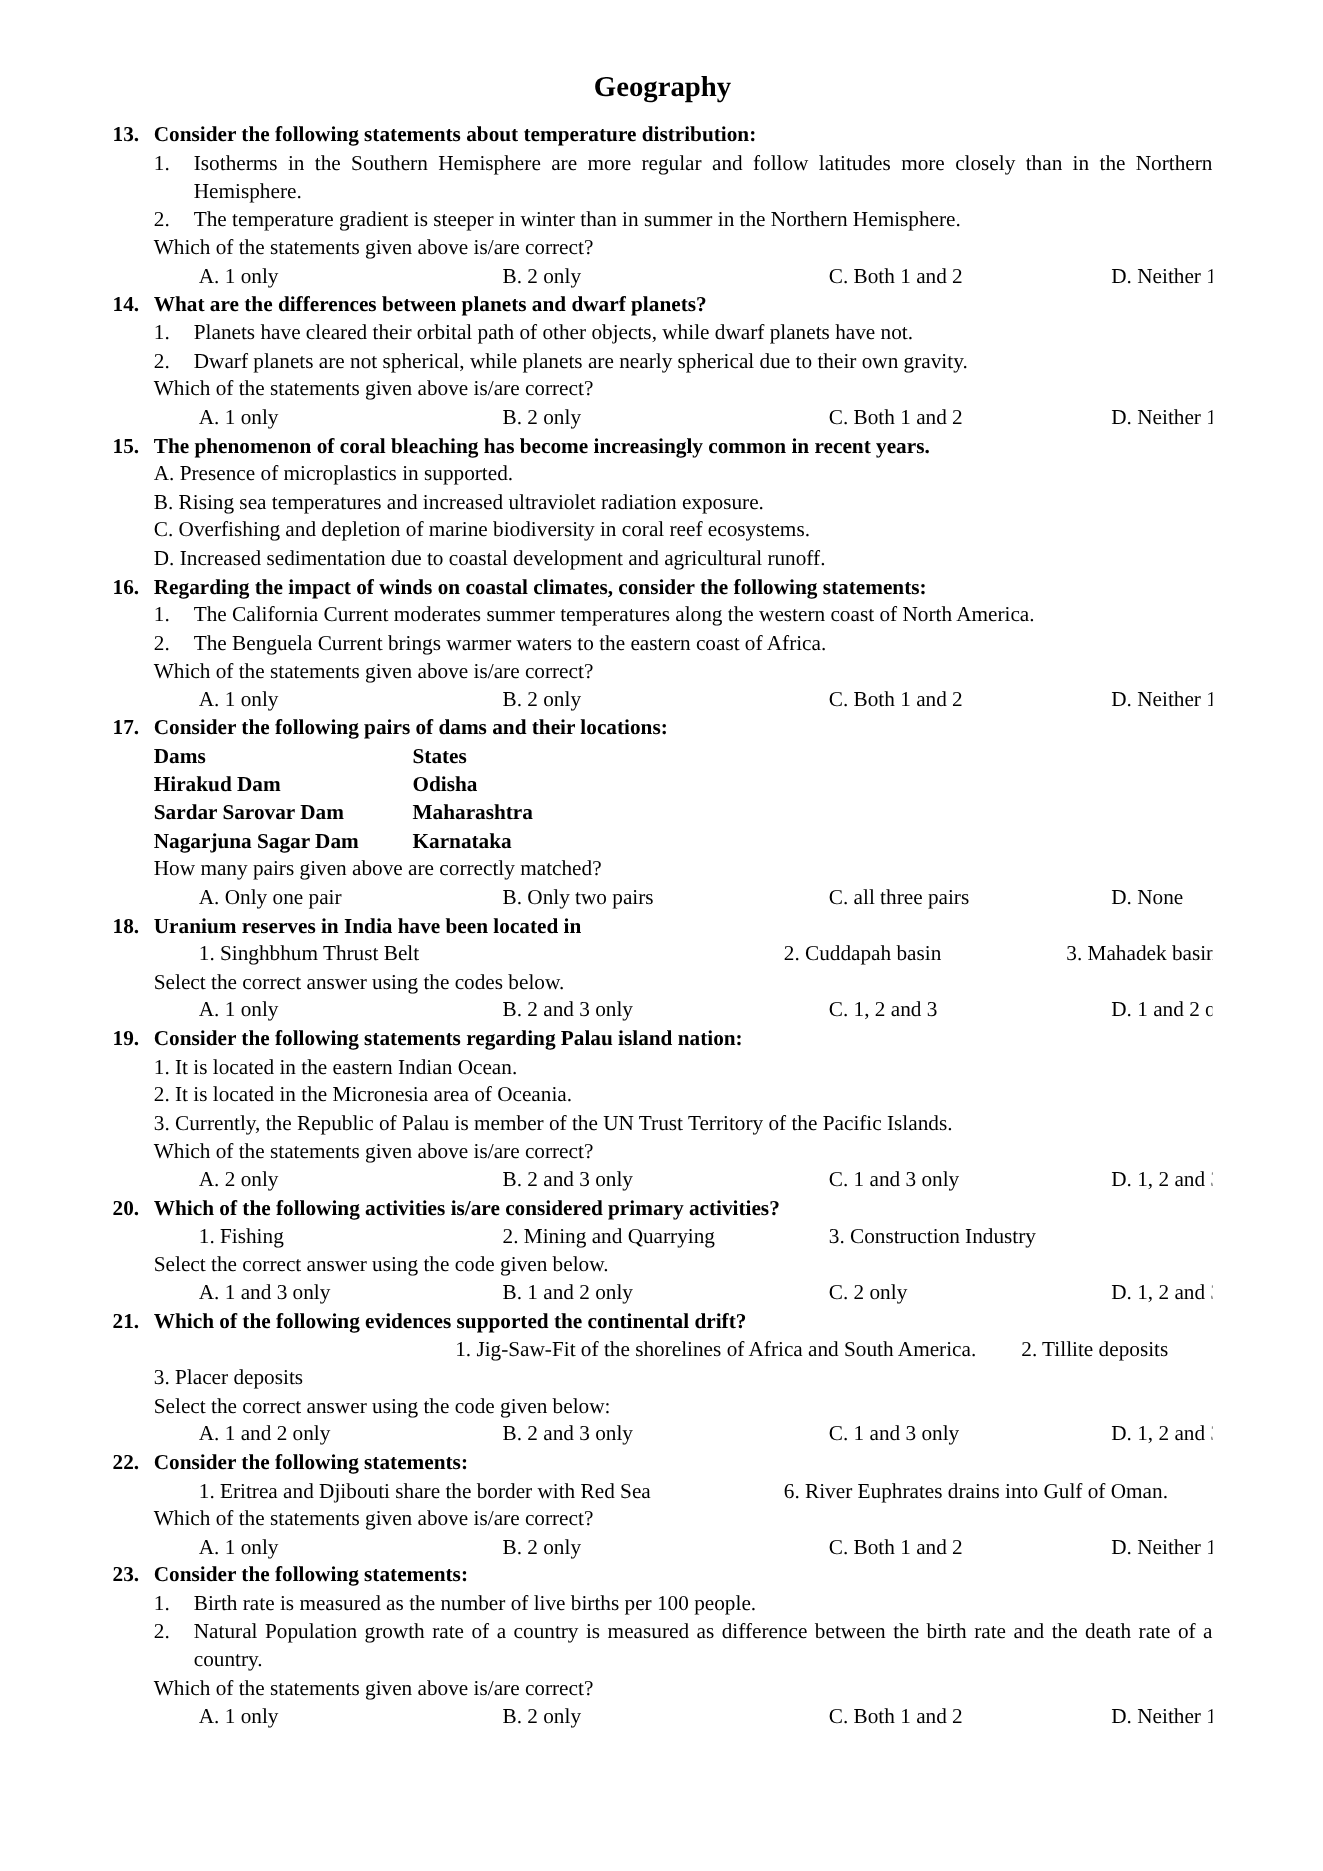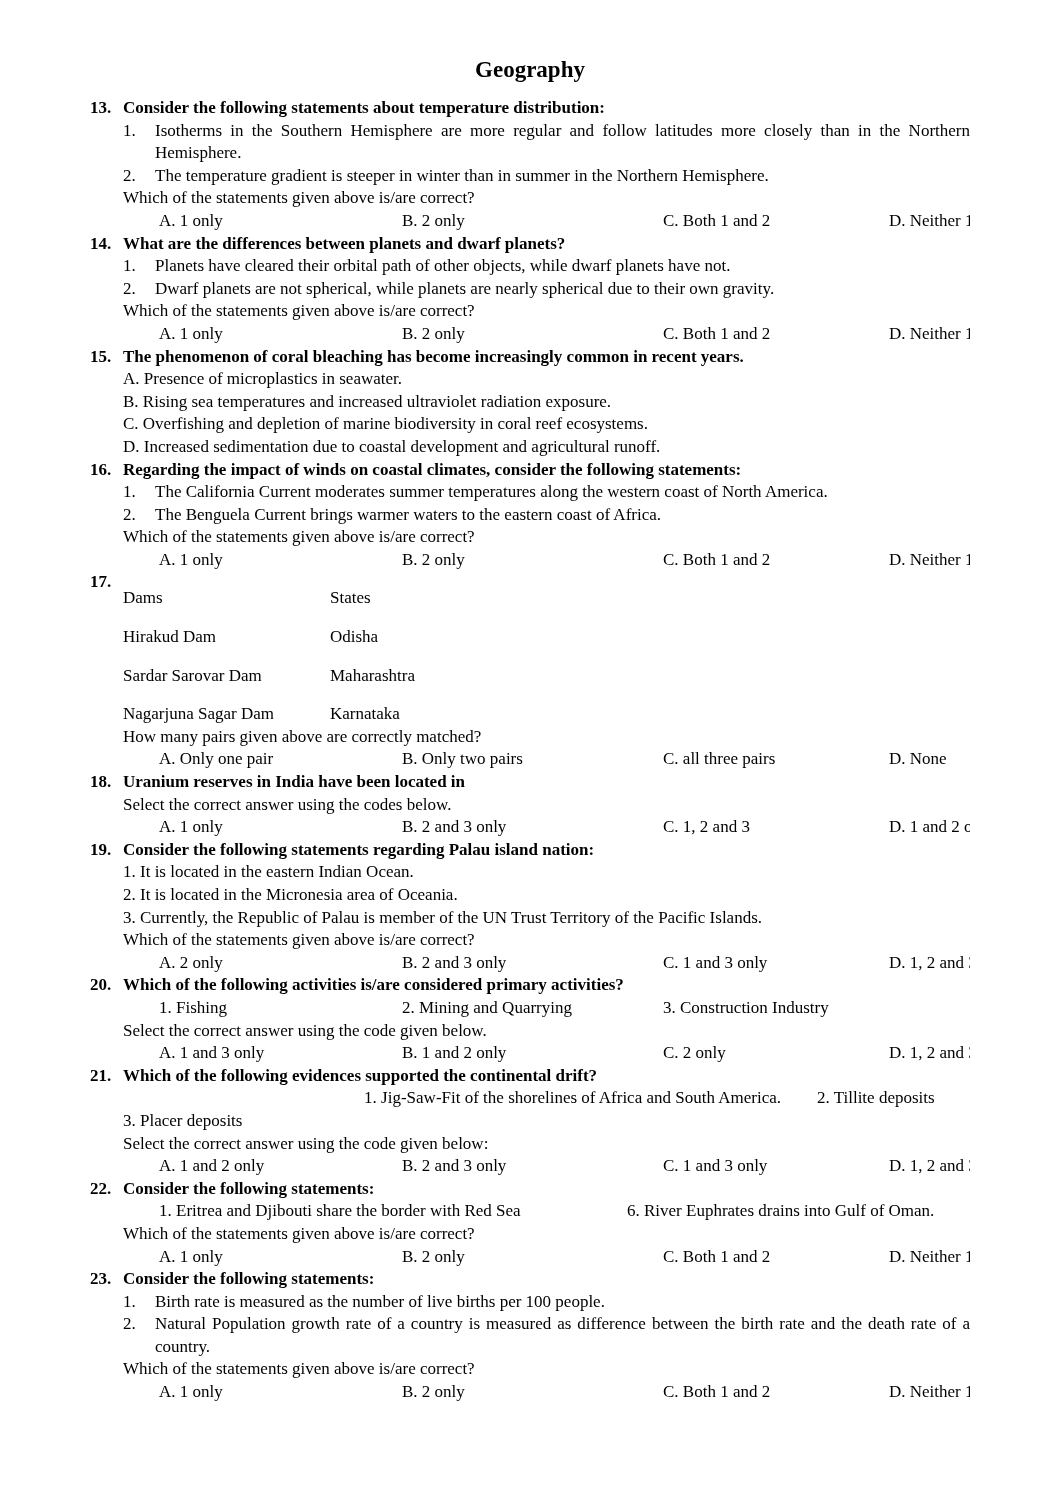--- a/index.html
+++ b/index.html
@@ -43,21 +43,21 @@
   .vopt > .ci:nth-child(2){width:225px;flex:0 0 225px;}
   .vopt > .ci:nth-child(3){width:190px;flex:0 0 190px;}
   
   .v18 > .ci:nth-child(1){width:432px;flex:0 0 432px;}
   .v18 > .ci:nth-child(2){width:190px;flex:0 0 190px;}
   
   .v21 > .ci:nth-child(1){width:622px;flex:0 0 622px;text-align:right;}
   
   .v22 > .ci:nth-child(1){width:432px;flex:0 0 432px;}
   
-  .trow{display:flex;font-weight:normal;margin-top:16px;}
+  .trow{display:flex;font-weight:bold;}
   .tc1{width:207px;flex:0 0 207px;}
   .tc2{flex:1 1 auto;}
 </style>
 </head>
 <body>
 
 <div class="page">
   <div class="title">Geography</div>
   <div id="questions">
       <div class="q">
@@ -105,21 +105,21 @@
             <span class="ci">D. Neither 1 nor 2</span>
           </div>
         </div>
       </div>
       <div class="q">
         <div class="qnum">15.</div>
         <div class="qbody">
           <div class="qhead">
             <div>The phenomenon of coral bleaching has become increasingly common in recent years.</div>
           </div>
-          <div class="pline">A. Presence of microplastics in seawater.</div>
+          <div class="pline">A. Presence of microplastics in supported.</div>
           <div class="pline">B. Rising sea temperatures and increased ultraviolet radiation exposure.</div>
           <div class="pline">C. Overfishing and depletion of marine biodiversity in coral reef ecosystems.</div>
           <div class="pline">D. Increased sedimentation due to coastal development and agricultural runoff.</div>
         </div>
       </div>
       <div class="q">
         <div class="qnum">16.</div>
         <div class="qbody">
           <div class="qhead">
             <div>Regarding the impact of winds on coastal climates, consider the following statements:</div>
@@ -137,20 +137,23 @@
             <span class="ci">A. 1 only</span>
             <span class="ci">B. 2 only</span>
             <span class="ci">C. Both 1 and 2</span>
             <span class="ci">D. Neither 1 nor 2</span>
           </div>
         </div>
       </div>
       <div class="q">
         <div class="qnum">17.</div>
         <div class="qbody">
+          <div class="qhead">
+            <div>Consider the following pairs of dams and their locations:</div>
+          </div>
           <div class="trow">
             <span class="tc1">Dams</span>
             <span class="tc2">States</span>
           </div>
           <div class="trow">
             <span class="tc1">Hirakud Dam</span>
             <span class="tc2">Odisha</span>
           </div>
           <div class="trow">
             <span class="tc1">Sardar Sarovar Dam</span>
@@ -168,20 +171,25 @@
             <span class="ci">D. None</span>
           </div>
         </div>
       </div>
       <div class="q">
         <div class="qnum">18.</div>
         <div class="qbody">
           <div class="qhead">
             <div>Uranium reserves in India have been located in</div>
           </div>
+          <div class="cols v18">
+            <span class="ci">1. Singhbhum Thrust Belt</span>
+            <span class="ci">2. Cuddapah basin</span>
+            <span class="ci">3. Mahadek basin</span>
+          </div>
           <div class="pline">Select the correct answer using the codes below.</div>
           <div class="cols vopt">
             <span class="ci">A. 1 only</span>
             <span class="ci">B. 2 and 3 only</span>
             <span class="ci">C. 1, 2 and 3</span>
             <span class="ci">D. 1 and 2 only</span>
           </div>
         </div>
       </div>
       <div class="q">

